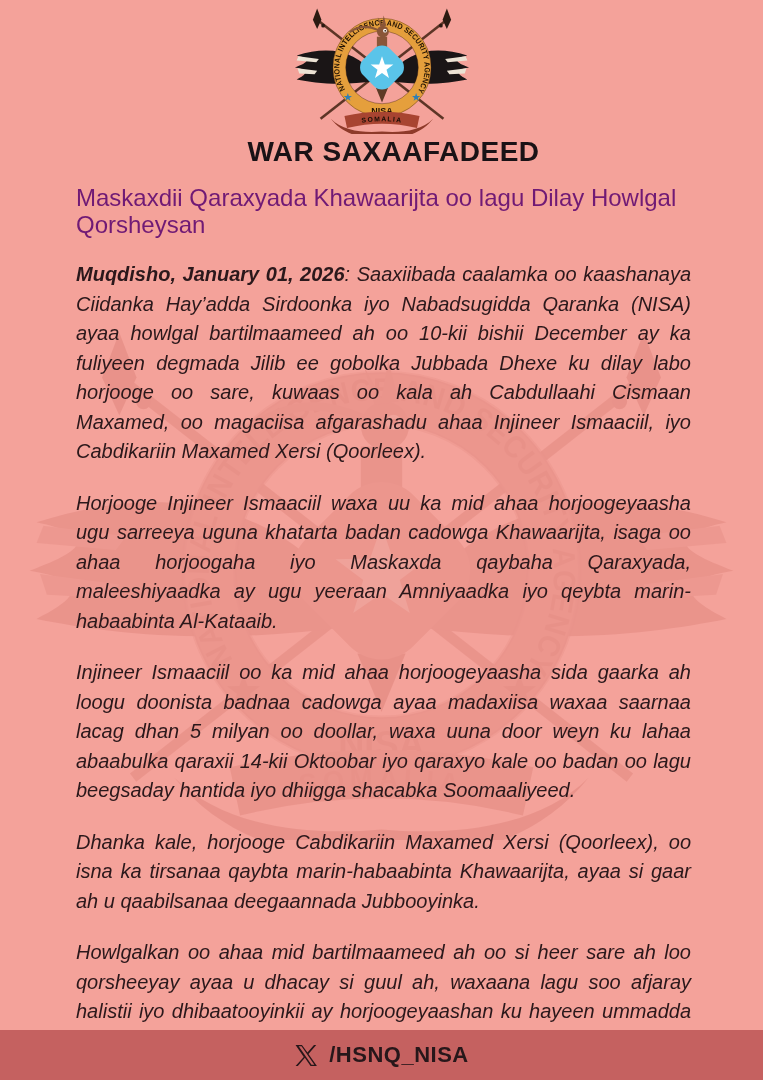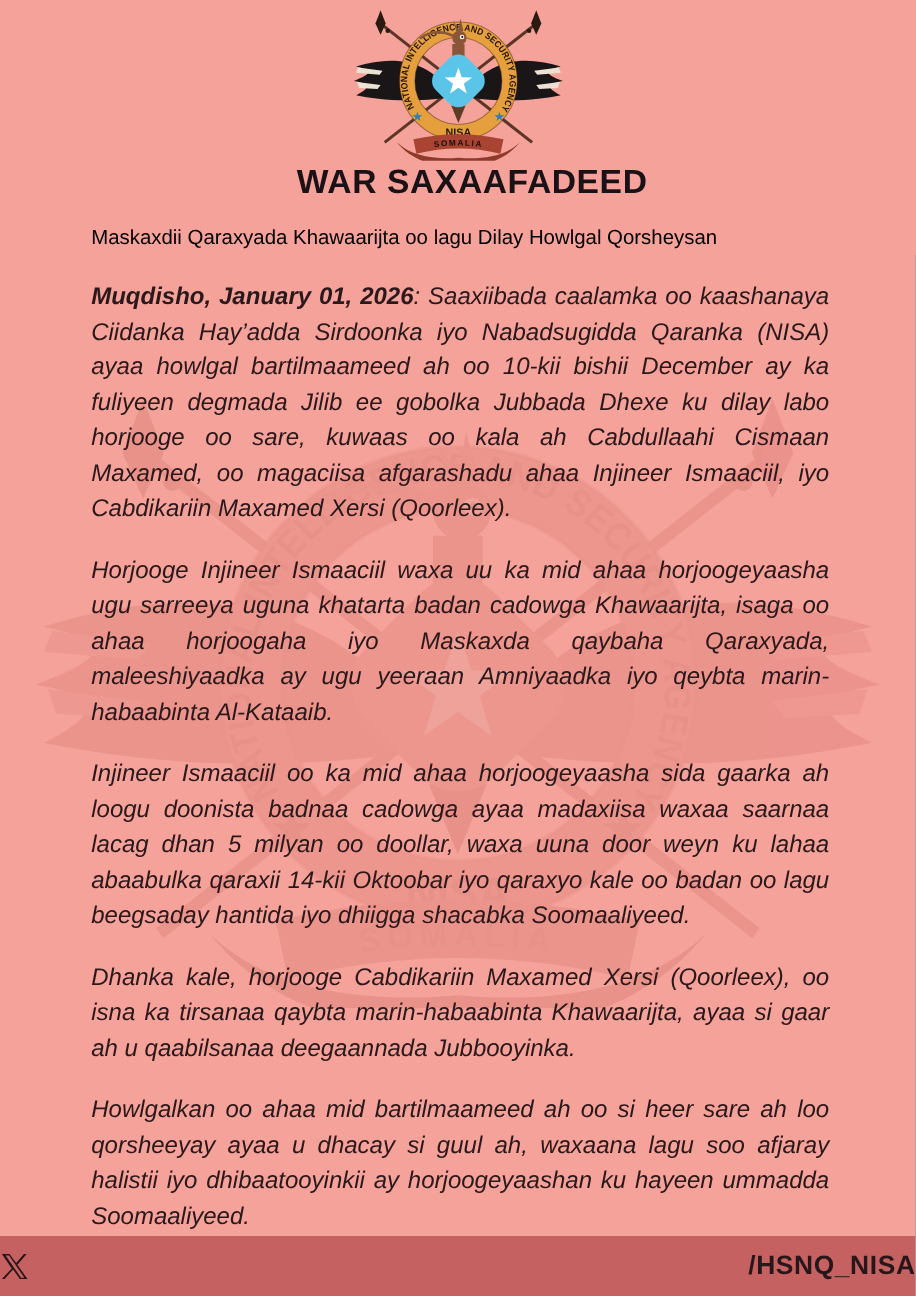--- a/index.html
+++ b/index.html
@@ -12,34 +12,34 @@
     position:absolute;left:2px;top:322px;width:759px;height:518px;
     pointer-events:none;
   }
   .crest{display:block;margin:6px auto 0;width:188px;height:128px;position:relative;z-index:2;}
   .content{position:relative;z-index:2;}
   .title{
     margin:2px 0 0;text-align:center;font-size:28px;font-weight:bold;
     color:#1a1216;letter-spacing:.5px;padding-left:24px;
   }
   .subtitle{
-    margin:16px 72px 0 76px;font-size:17px;color:#000000;line-height:27px;
+    margin:16px 72px 0 76px;font-size:24px;color:#701a75;line-height:27px;
   }
   .body-text{margin:4px 72px 0 76px;font-style:italic;}
   .body-text p{
     margin:22px 0 0;font-size:20px;line-height:29.5px;color:#2b181b;
     text-align:justify;
   }
   .lead-bold{font-weight:bold;}
   .end-mark{
     margin:14px 0 0;text-align:center;font-size:21px;font-weight:bold;color:#1a1216;
   }
   .footer-bar{
     position:absolute;left:0;right:0;bottom:0;height:50px;background:#c56160;
-    display:flex;align-items:center;justify-content:space-between;gap:10px;z-index:3;
+    display:flex;align-items:center;justify-content:center;gap:10px;z-index:3;
   }
   .footer-handle{font-size:22px;font-weight:600;color:#27171a;letter-spacing:.5px;}
   .x-icon{width:25px;height:25px;display:block;}
 
   
   .crest-svg{
     --spear:#5d3526;--spearhead:#2b1a12;--wing:#1a1516;--wingtip:#ece2d4;
     --ring:#e59f3c;--ringedge:rgba(60,30,15,.45);--ringtext:#231304;
     --bird:#8a5638;--birddark:#5f3a26;--center:#5ac4e9;--star:#ffffff;
     --ringstar:#2e7fb6;--banner:#a84431;--bannertext:#190d06;--ribbon:#8e3a2a;

